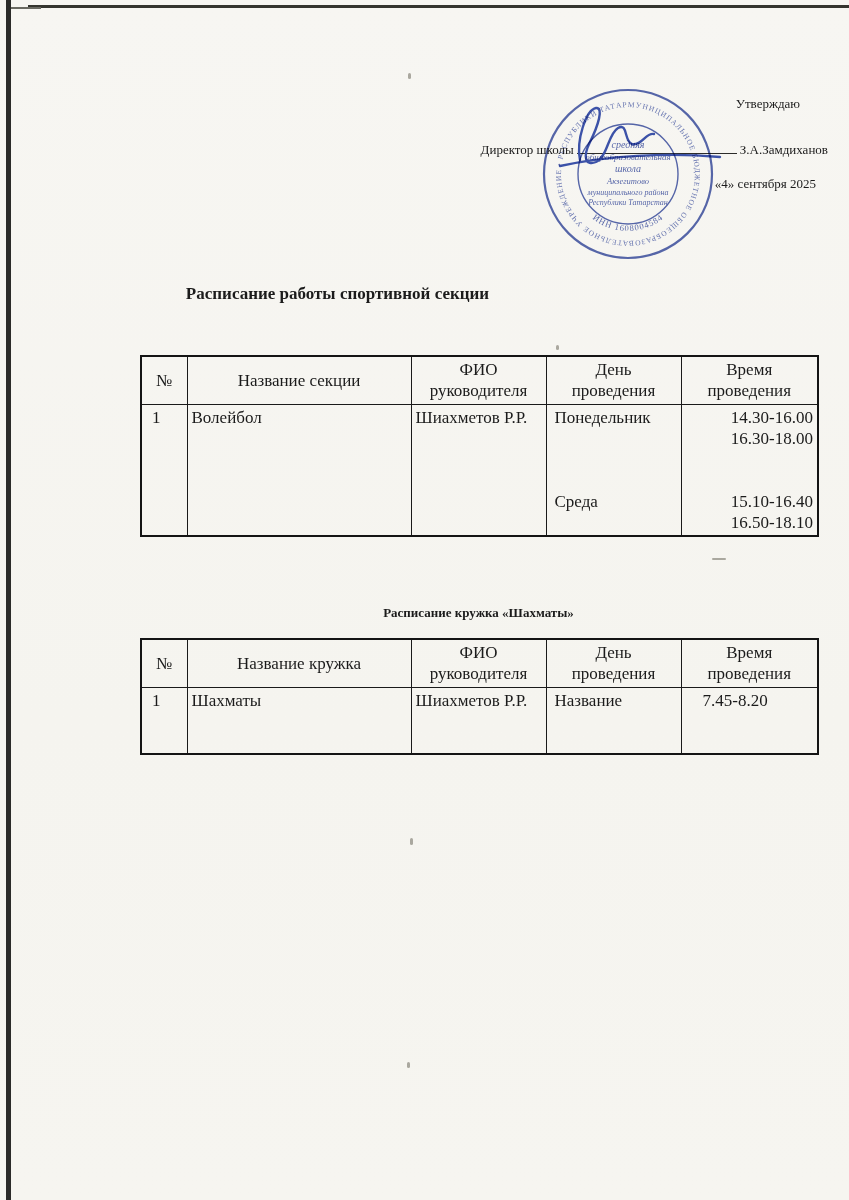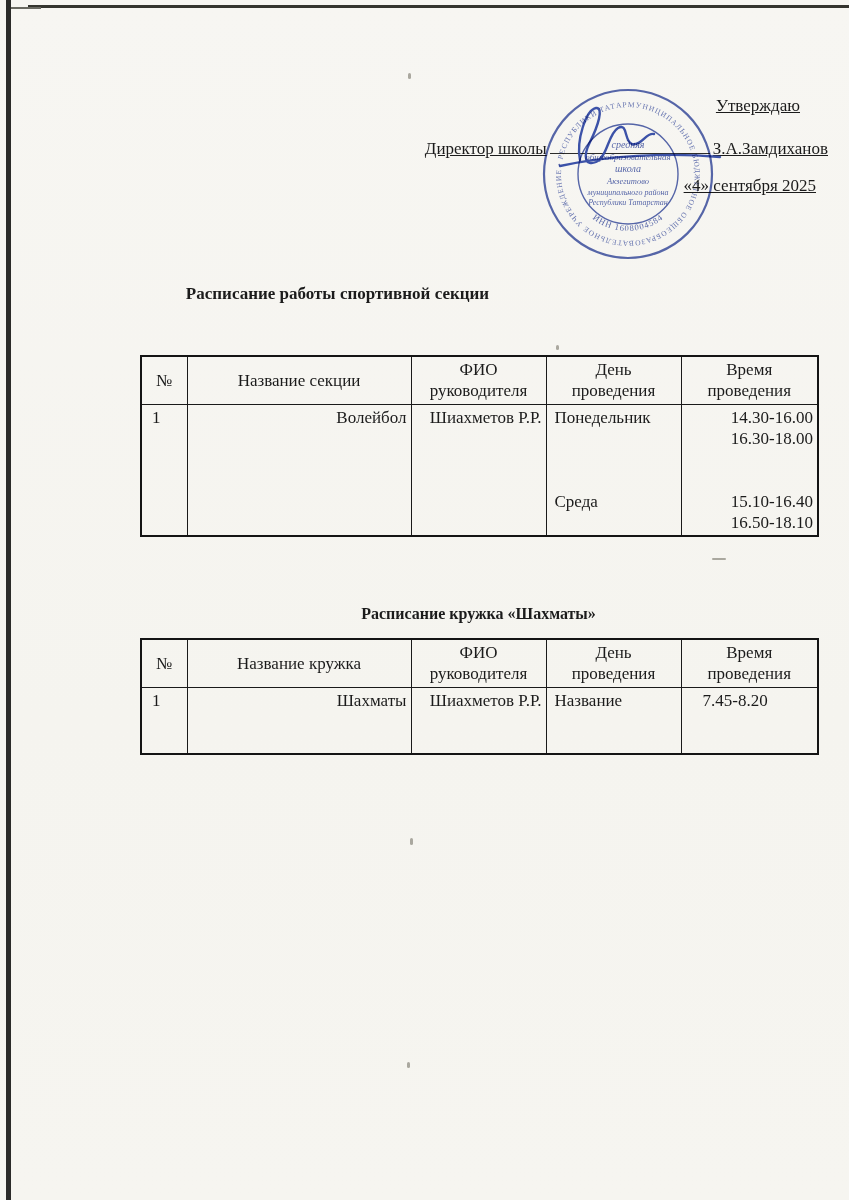--- a/index.html
+++ b/index.html
@@ -10,48 +10,48 @@
     color:#1b1b1b;
   }
   .page{position:absolute;inset:0;background:linear-gradient(180deg,#f7f6f2 0%,#f5f4ef 60%,#f6f5f0 100%);}
   
   .edge-left{position:absolute;left:6px;top:0;width:5px;height:1200px;background:#2b2b29;}
   .edge-top{position:absolute;left:28px;top:5px;right:0;height:3px;background:#35352f;}
   .edge-top2{position:absolute;left:11px;top:7px;width:30px;height:2px;background:#6a6a62;}
   .speck{position:absolute;background:#aaa89f;border-radius:2px;}
 
   
-  .appr{position:absolute;font-size:17px;white-space:nowrap;z-index:4;text-decoration:underline;}
+  .appr{position:absolute;font-size:13px;white-space:nowrap;z-index:4;}
   .appr-1{top:96px;right:49px;}
   .appr-2{top:139px;right:21px;}
   .appr-3{top:176px;right:33px;margin-left:39px;}
   .sig-line{display:inline-block;width:160px;border-bottom:1.6px solid #2c2c2a;height:14px;margin:0 3px;vertical-align:baseline;}
 
   
   .signature{position:absolute;left:546px;top:96px;z-index:5;}
   .stamp{position:absolute;left:540px;top:86px;z-index:6;mix-blend-mode:multiply;opacity:.92;}
   .stamp text{font-family:"Liberation Serif", serif;}
   .stamp .it{font-style:italic;}
 
   
   .doc-title{position:absolute;left:0;width:675px;text-align:center;font-weight:bold;font-size:17px;}
   .t1{top:284px;}
   .t2{top:320px;}
-  .t3{position:absolute;left:140px;width:677px;text-align:center;font-weight:bold;font-size:16px;top:605px;}
+  .t3{position:absolute;left:140px;width:677px;text-align:center;font-weight:bold;font-size:13px;top:605px;}
 
   
   table.tbl{position:absolute;left:140px;width:677px;border-collapse:collapse;table-layout:fixed;
     font-size:17px;border:2px solid #141414;}
   table.tbl td{border:1.5px solid #1a1a1a;vertical-align:top;padding:2px 4px;
     white-space:pre-line;line-height:21px;}
   table.tbl tr.hdr td{text-align:center;vertical-align:middle;padding:1px 2px;}
   #table1{top:355px;}
   #table2{top:638px;}
   .c-num{text-align:left;padding-left:10px !important;}
-  .c-center{text-align:right;}
+  .c-center{text-align:left;}
   .c-left{text-align:left;padding-left:8px !important;}
   .c-time{text-align:right;padding-left:12px !important;}
   .c-time2{text-align:left;padding-left:21px !important;}
 </style>
 </head>
 <body>
 
 <div class="page">
 
   <div class="edge-left"></div>

